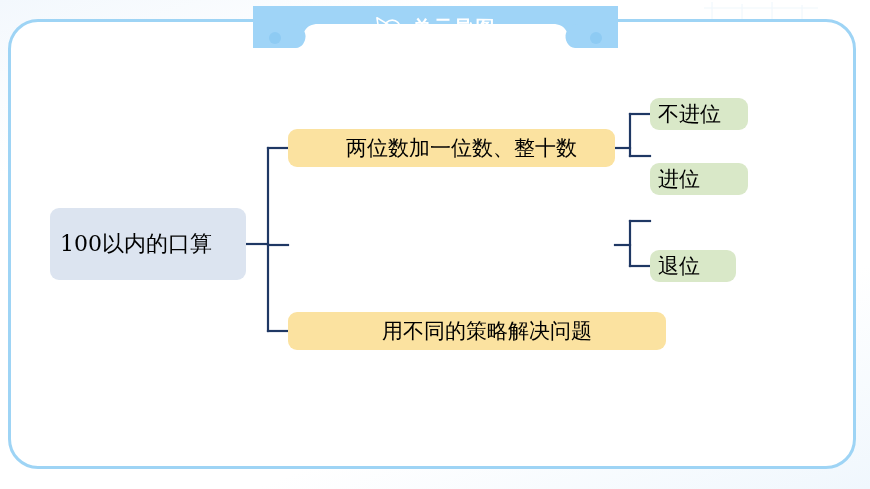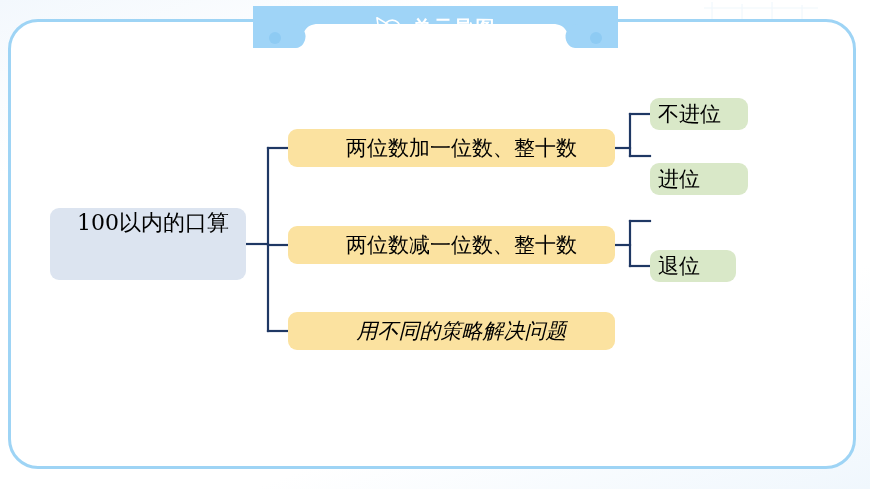--- a/index.html
+++ b/index.html
@@ -119,35 +119,35 @@
     left: 50px;
     top: 208px;
     width: 196px;
     height: 72px;
     background: #dce4f0;
     font-size: 22px;
     line-height: 30px;
     text-align: left;
     justify-content: flex-start;
     padding-left: 10px;
-    flex-direction: row;
+    flex-direction: column;
     align-items: flex-start;
     justify-content: center;
   }
   .node-root .line2 { padding-left: 0px; }
 
   .node-main {
     background: #fbe2a0;
     font-size: 21px;
     height: 38px;
     padding-left: 20px;
   }
   .node-main-1 { left: 288px; top: 129px; width: 327px; }
   .node-main-2 { left: 288px; top: 226px; width: 327px; }
-  .node-main-3 { left: 288px; top: 312px; width: 327px; font-style: italic; }
+  .node-main-3 { left: 288px; top: 312px; width: 378px; }
 
   .node-leaf {
     background: #d9e8c8;
     font-size: 21px;
     height: 32px;
     justify-content: flex-start;
     padding-left: 8px;
   }
   .node-leaf-1 { left: 650px; top: 98px;  width: 98px; }
   .node-leaf-2 { left: 650px; top: 140px; width: 98px; margin-top: 23px; }
@@ -213,23 +213,20 @@
       </g>
     </svg>
 
     <div class="node node-root">
       <span class="line1">100以内的口算</span>
     </div>
 
     <div class="node node-main node-main-1">
       <span>两位数加一位数、整十数</span>
     </div>
-    <div class="node node-main node-main-2">
-      <span>两位数减一位数、整十数</span>
-    </div>
     <div class="node node-main node-main-3">
       <span>用不同的策略解决问题</span>
     </div>
 
     <div class="node node-leaf node-leaf-1">
       <span>不进位</span>
     </div>
     <div class="node node-leaf node-leaf-2">
       <span>进位</span>
     </div>

